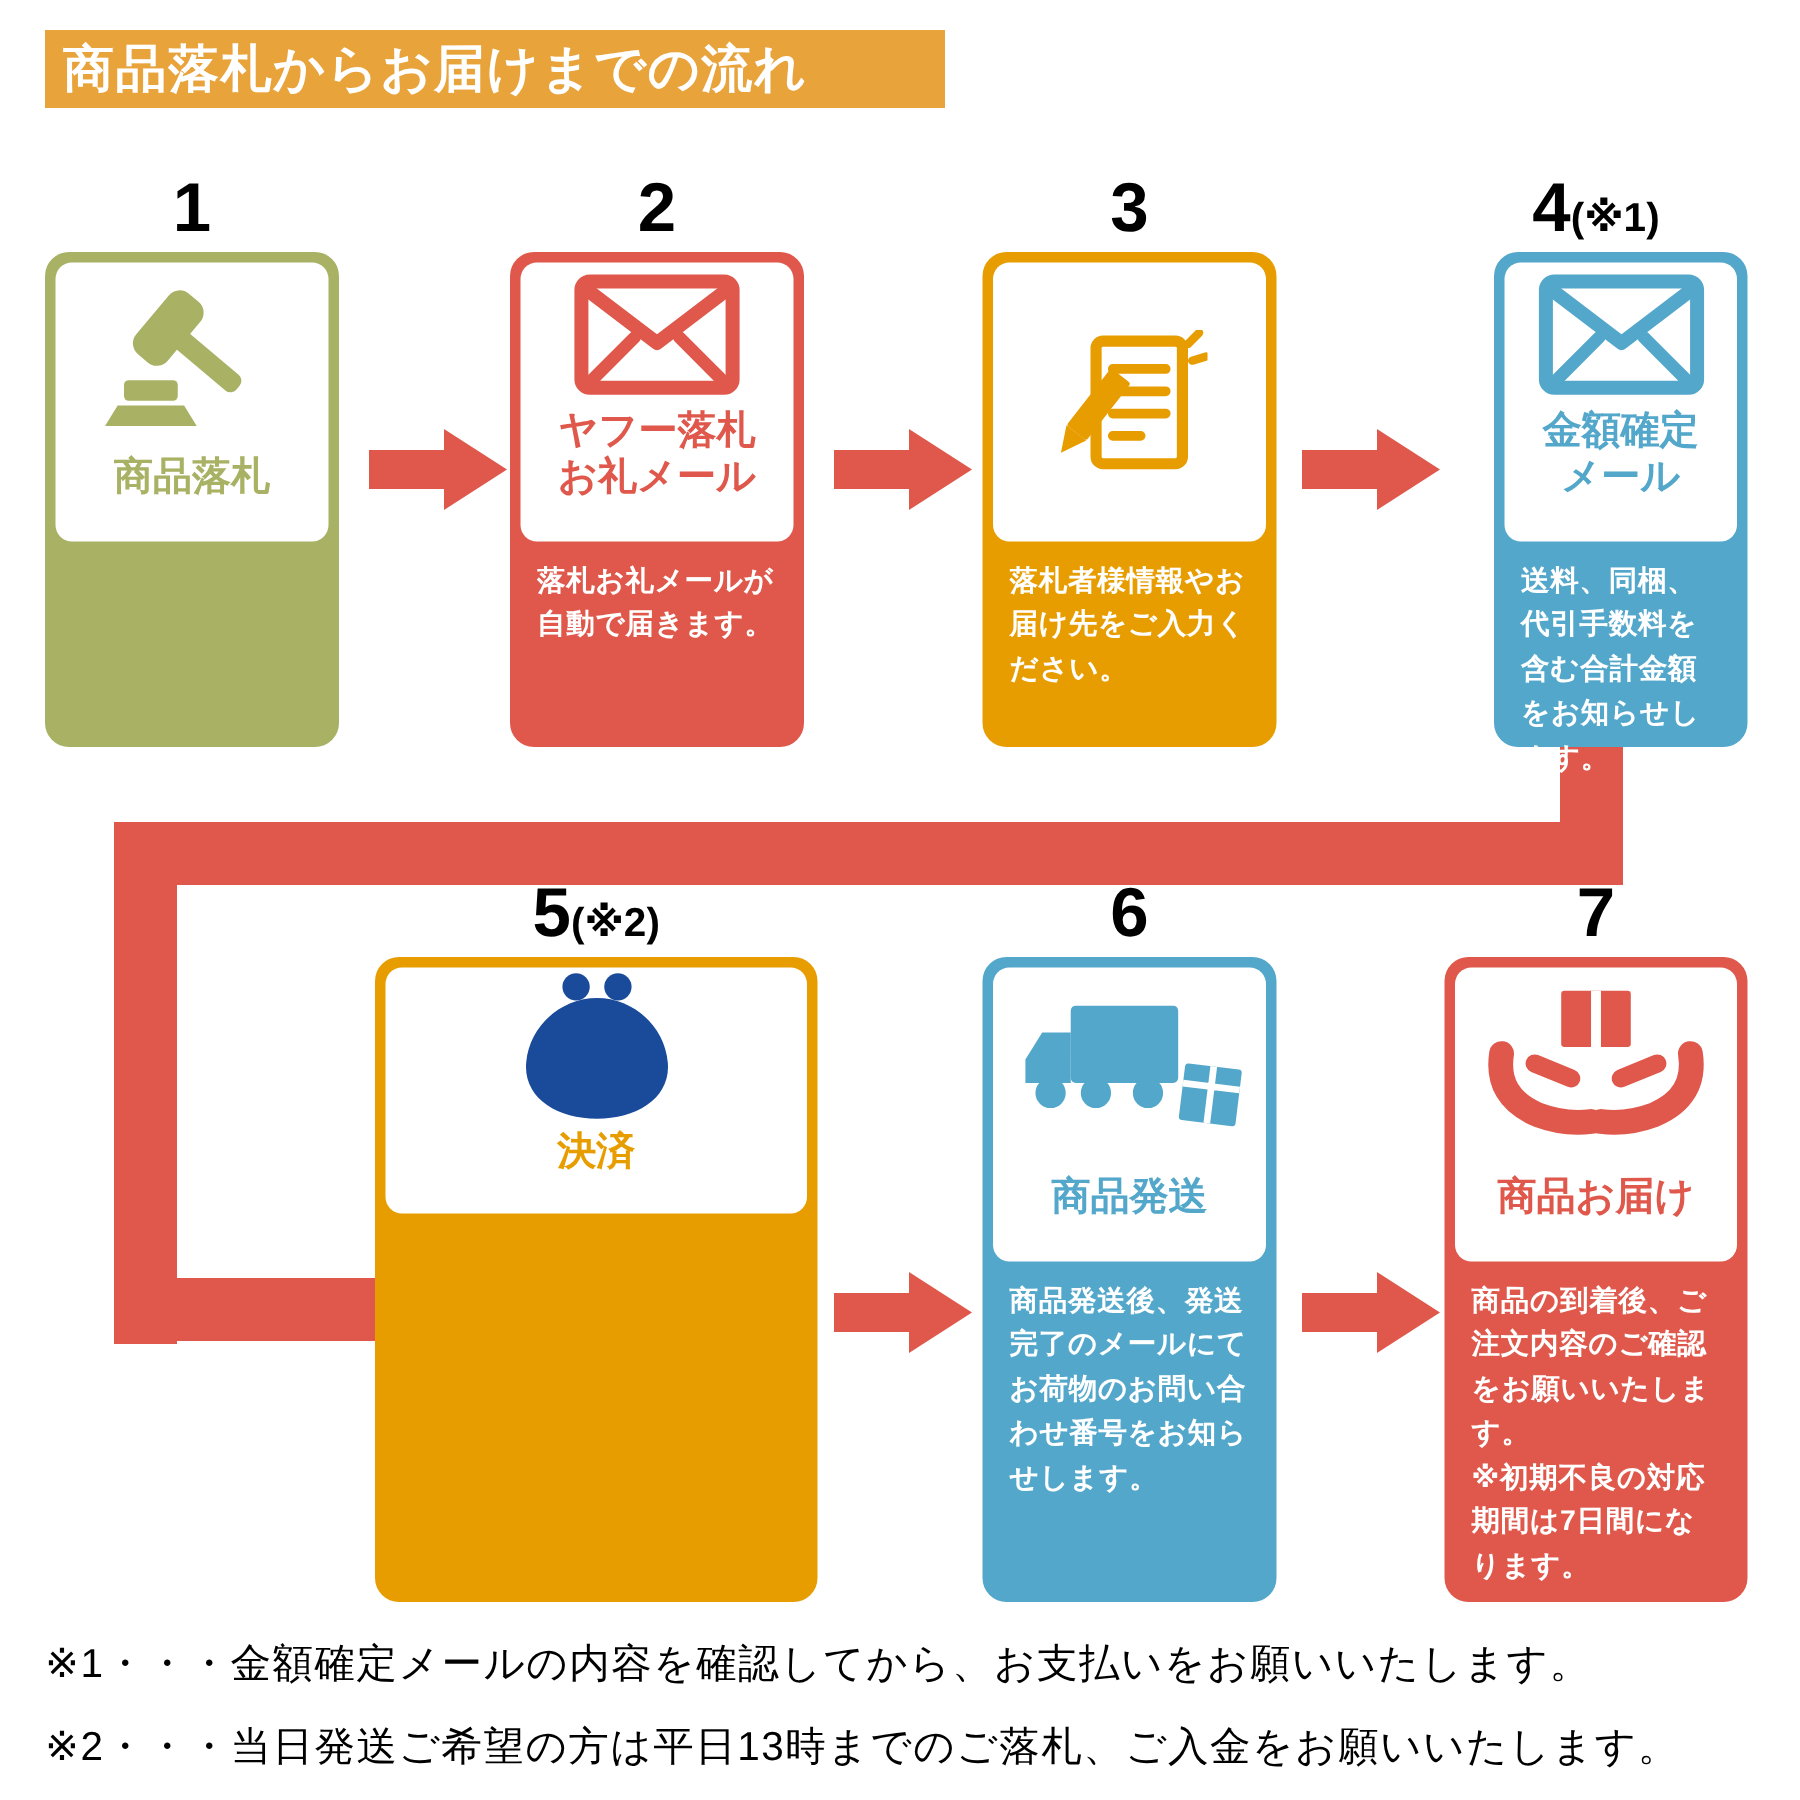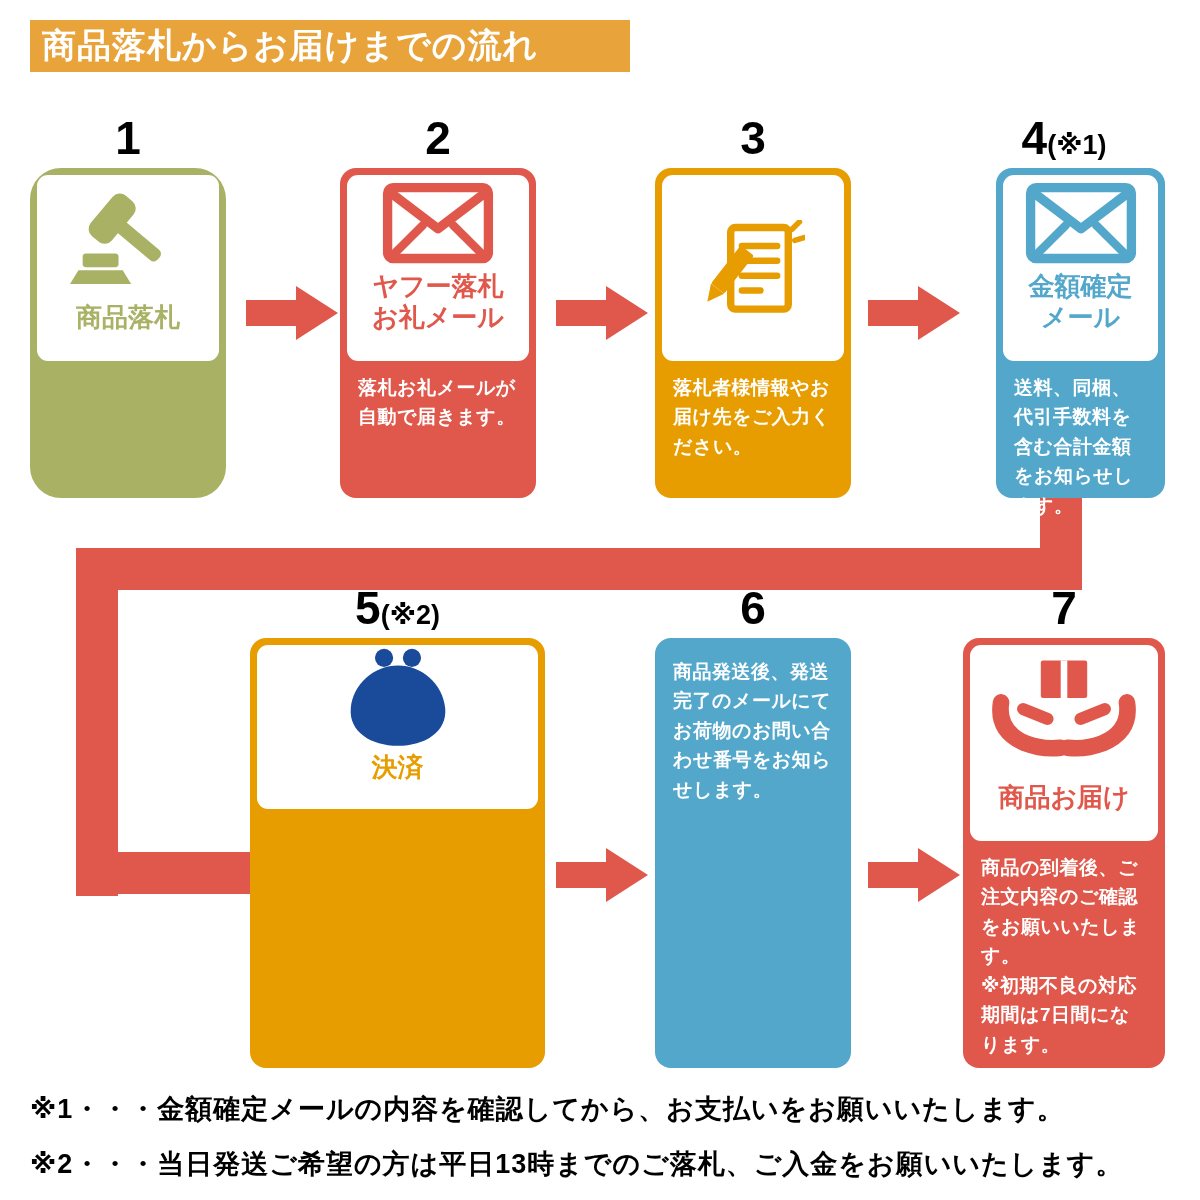--- a/index.html
+++ b/index.html
@@ -27,21 +27,21 @@
   .step-inner { background:#ffffff; border-radius:11px; display:flex; flex-direction:column;
                 align-items:center; flex:none; width:100%; }
   .icon-wrap { flex:1; display:flex; align-items:center; justify-content:center; color:var(--c); }
   .icon-navy { color:#1A4B9B; }
   .step-label { color:var(--c); font-weight:bold; text-align:center; white-space:pre-line;
                 font-size:26px; line-height:1.2; padding-bottom:28px; }
   .step-desc { color:#ffffff; font-weight:bold; font-size:19px; line-height:1.55;
                padding:12px 11px; white-space:pre-line; letter-spacing:0.5px; text-align:left; }
 
   .notes { position:absolute; left:30px; top:1092px; }
-  .note { font-size:27px; font-weight:bold; color:#000; margin-bottom:20px;
+  .note { font-size:27px; font-weight:normal; color:#000; margin-bottom:20px;
           letter-spacing:1px; line-height:1.3; }
 </style>
 </head>
 <body>
 
 <div class="canvas">
 
   <div class="title-banner">
     <span class="title-text">商品落札からお届けまでの流れ</span>
   </div>
@@ -62,21 +62,21 @@
     </svg>
   <svg class="arrow" style="left:556px; top:846px;" viewBox="0 0 92 58">
       <path d="M0 16 H50 V2 L92 29 L50 56 V42 H0 Z" fill="#DF584B"></path>
     </svg>
   <svg class="arrow" style="left:868px; top:846px;" viewBox="0 0 92 58">
       <path d="M0 16 H50 V2 L92 29 L50 56 V42 H0 Z" fill="#DF584B"></path>
     </svg>
 
   <div class="step c-olive" style="left:30px; top:112px; width:196px;">
     <div class="step-number"><span>1</span><span class="suffix"></span></div>
-    <div class="step-box" style="height:330px;border-radius:31px;">
+    <div class="step-box" style="height:330px;">
       <div class="step-inner" style="height:186px;">
         <div class="icon-wrap">
           <svg viewBox="0 0 110 100" style="width:116px;" fill="currentColor">
             <g transform="rotate(40 40 31)">
               <rect x="27" y="6" width="26" height="50" rx="9"></rect>
               <rect x="40" y="25" width="58" height="13" rx="5"></rect>
             </g>
             <rect x="12" y="64" width="34" height="13" rx="3"></rect>
             <path d="M8 80 L50 80 L58 93 L0 93 Z"></path>
           </svg>
@@ -154,20 +154,36 @@
           </svg>
         </div>
         <div class="step-label">決済</div>
       </div>
     </div>
   </div>
 
   <div class="step c-blue" style="left:655px; top:582px; width:196px;">
     <div class="step-number"><span>6</span><span class="suffix"></span></div>
     <div class="step-box" style="height:430px;">
+      <div class="step-inner" style="height:196px;">
+        <div class="icon-wrap">
+          <svg viewBox="0 0 134 100" style="width:150px;" fill="currentColor">
+            <rect x="32" y="12" width="64" height="46" rx="3"></rect>
+            <path d="M32 28 L15 28 L5 44 L5 58 L32 58 Z"></path>
+            <circle cx="20" cy="64" r="9"></circle>
+            <circle cx="47" cy="64" r="9"></circle>
+            <circle cx="78" cy="64" r="9"></circle>
+            <g transform="rotate(7 114 66)">
+              <rect x="98" y="48" width="34" height="34" rx="2"></rect>
+              <path d="M115 48 V82 M98 60 H132" stroke="#ffffff" stroke-width="4" fill="none"></path>
+            </g>
+          </svg>
+        </div>
+        <div class="step-label">商品発送</div>
+      </div>
       <div class="step-desc">商品発送後、発送完了のメールにてお荷物のお問い合わせ番号をお知らせします。</div>
     </div>
   </div>
 
   <div class="step c-red" style="left:963px; top:582px; width:202px;">
     <div class="step-number"><span>7</span><span class="suffix"></span></div>
     <div class="step-box" style="height:430px;">
       <div class="step-inner" style="height:196px;">
         <div class="icon-wrap">
           <svg viewBox="0 0 134 104" style="width:148px;" fill="currentColor">

